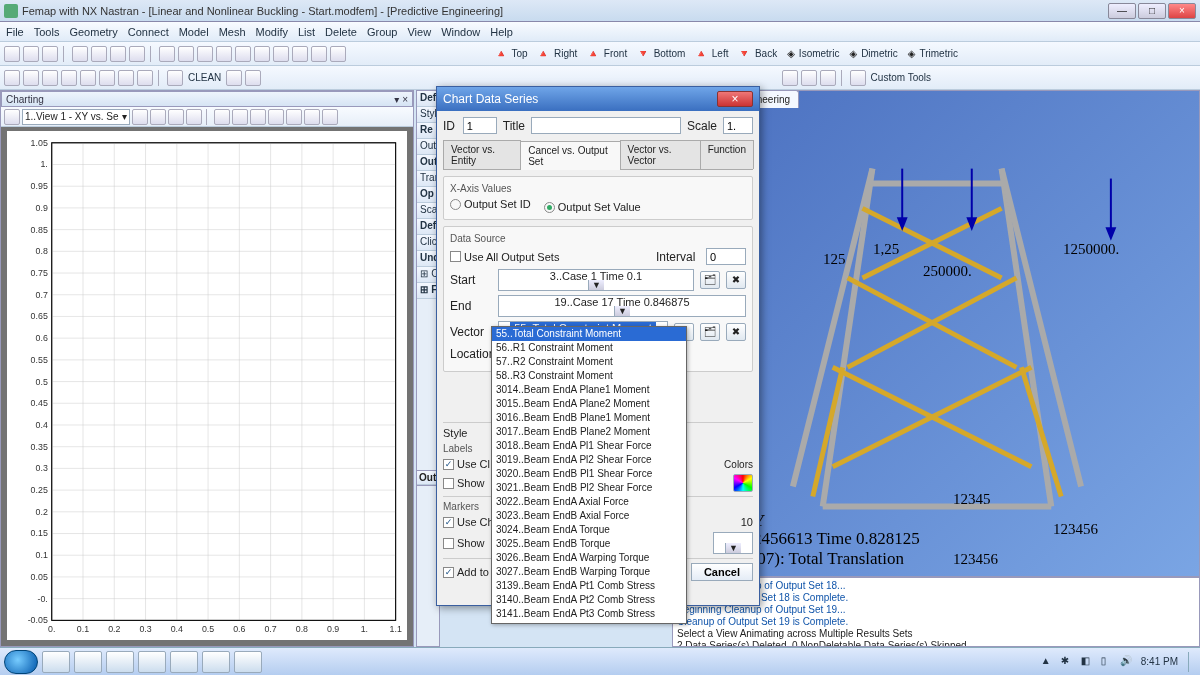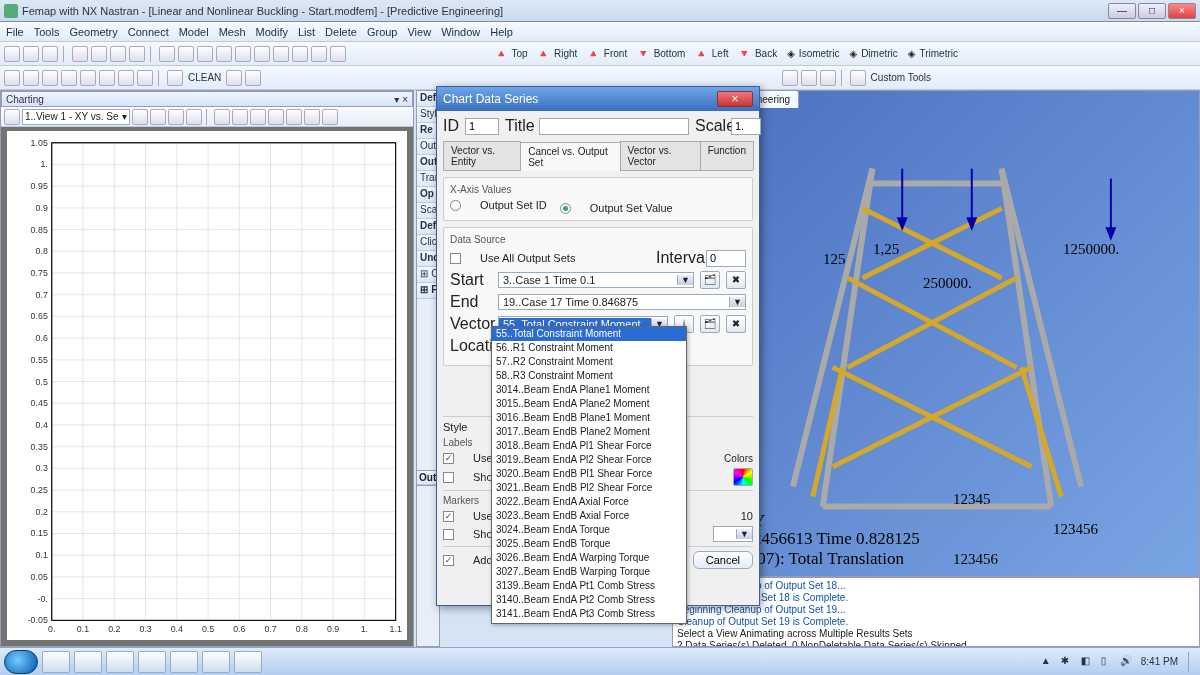--- a/index.html
+++ b/index.html
@@ -48,45 +48,45 @@
 .messages { position: absolute; left: 672px; right: 0; bottom: 0; height: 70px; background: #fff; border: 1px solid #99b; font-size: 10px; padding: 2px 4px; overflow: hidden; }
 .messages .ln { white-space: nowrap; line-height: 12px; }
 .messages .blue { color: #15a; }
 
 
 .dialog { position: absolute; left: 436px; top: 86px; width: 324px; height: 520px; background: #f0f0f0; border: 1px solid #3a5fa0; box-shadow: 2px 2px 8px rgba(0,0,0,0.4); z-index: 50; font-size: 11px; }
 .dlg-title { height: 24px; background: linear-gradient(#6fa5e8,#3a6fc0); color: #fff; display: flex; align-items: center; padding: 0 6px; font-size: 12px; }
 .dlg-title .dclose { margin-left: auto; width: 36px; height: 16px; background: linear-gradient(#e77,#c33); border: 1px solid #833; color: #fff; text-align: center; line-height: 14px; border-radius: 2px; }
 .dlg-body { padding: 6px; }
 .dlg-row { display: flex; align-items: center; gap: 6px; margin-bottom: 4px; }
-.dlg-row label { width: 42px; font-size: 16px; }
+.dlg-row label { width: 42px; font-size: 12px; }
 .dlg-row input.txt { border: 1px solid #9ab; height: 17px; padding: 0 3px; font-size: 11px; }
 .tabs { display: flex; border-bottom: 1px solid #aaa; margin: 6px 0; }
 .tab2 { padding: 3px 7px; border: 1px solid #aaa; border-bottom: none; background: #e4e4e4; font-size: 10px; margin-right: -1px; position: relative; }
 .tab2.active { background: #f8f8f8; top: 1px; }
 .group { border: 1px solid #ccc; padding: 6px; margin-bottom: 6px; background: #f8f8f8; border-radius: 2px; }
 .group legend, .group .gt { font-size: 10px; color: #555; margin-bottom: 4px; }
-.radio, .check { display: inline-flex; align-items: center; gap: 19px; font-size: 11px; margin-right: 10px; }
+.radio, .check { display: inline-flex; align-items: center; gap: 3px; font-size: 11px; margin-right: 10px; }
 .radio .r { width: 11px; height: 11px; border: 1px solid #888; border-radius: 50%; display:inline-flex; align-items:center; justify-content:center;}
 .radio .r.on::after { content:''; width:5px; height:5px; background:#3a6; border-radius:50%; }
 .check .c { width: 11px; height: 11px; border: 1px solid #888; background: #fff; display:inline-flex; align-items:center; justify-content:center; font-size:9px; color:#258;}
-.combo { display: flex; align-items: center; border: 1px solid #9ab; height: 16px; background: #fff; }
+.combo { display: flex; align-items: center; border: 1px solid #9ab; height: 22px; background: #fff; flex-direction: column; }
 .combo .ctext { flex: 1; padding: 0 4px; font-size: 11px; white-space: nowrap; overflow: hidden; }
 .combo .carrow { width: 16px; text-align: center; border-left: 1px solid #9ab; background: linear-gradient(#eef,#ccd); font-size: 9px; }
 .combo.hl .ctext { background: #2a6bd4; color: #fff; }
 .iconbtn { width: 20px; height: 18px; border: 1px solid #9ab; background: linear-gradient(#fff,#e0e8f0); border-radius: 2px; text-align: center; font-size: 10px; line-height: 16px; }
 
 .dropdown { position: absolute; left: 491px; top: 326px; width: 196px; max-height: 298px; background: #fff; border: 1px solid #666; z-index: 60; overflow-y: auto; font-size: 10px; box-shadow: 1px 1px 4px rgba(0,0,0,0.3); }
 .dropdown .it { padding: 1px 4px; white-space: nowrap; line-height: 12px; }
 .dropdown .it.sel { background: #2a6bd4; color: #fff; }
 .dropdown::-webkit-scrollbar { width: 14px; }
 .dropdown::-webkit-scrollbar-thumb { background: #bcd; border: 1px solid #9ab; }
 
 .dlg-divider { height:1px; background:#ccc; margin:4px 0;}
-.btn { padding: 2px 12px; border: 1px solid #9ab; background: linear-gradient(#fff,#e4ecf6); border-radius: 6px; font-size: 11px; }
+.btn { padding: 2px 12px; border: 1px solid #9ab; background: linear-gradient(#fff,#e4ecf6); border-radius: 0; font-size: 11px; font-weight: bold; }
 
 .taskbar { position: absolute; left: 0; right: 0; bottom: 0; height: 28px; background: linear-gradient(#dfeafc,#b4cdf0); border-top: 1px solid #8ab; display: flex; align-items: center; padding: 0 4px; gap: 4px; }
 .taskbar .orb { width: 34px; height: 24px; background: radial-gradient(circle at 40% 40%,#7cf,#05a); border-radius: 12px; border: 1px solid #047; }
 .taskbar .tbicon { width: 28px; height: 22px; background: linear-gradient(#fff,#cde); border: 1px solid #9ab; border-radius: 2px; }
 .taskbar .tray { margin-left: auto; display: flex; align-items: center; gap: 6px; font-size: 10px; color: #234; }
 .tray .tico { width: 14px; height: 14px; display:inline-block; }
 </style>
 </head>
 <body>
 
@@ -362,21 +362,21 @@
           <polygon points="226,110 234,110 230,120" fill="#00a"></polygon>
       <line x1="300" y1="60" x2="300" y2="110"></line>
           <polygon points="296,110 304,110 300,120" fill="#00a"></polygon>
       <line x1="440" y1="70" x2="440" y2="120"></line>
           <polygon points="436,120 444,120 440,130" fill="#00a"></polygon>
     </g>
   </svg>
   <div class="overlay-text" style="left:150px; top:160px;">125</div>
   <div class="overlay-text" style="left:200px; top:150px;">1,25</div>
   <div class="overlay-text" style="left:390px; top:150px;">1250000.</div>
-  <div class="overlay-text" style="left:250px; top:184px;">250000.</div>
+  <div class="overlay-text" style="left:250px; top:172px;">250000.</div>
   <div class="overlay-text" style="left:280px; top:400px;">12345</div>
   <div class="overlay-text" style="left:380px; top:430px;">123456</div>
   <div class="overlay-text" style="left:280px; top:460px;">123456</div>
   <div class="overlay-text" style="left:80px; top:438px; font-size:17px;">2456613 Time 0.828125</div>
   <div class="overlay-text" style="left:80px; top:420px; font-size:17px;">Y</div>
   <div class="overlay-text" style="left:80px; top:458px; font-size:17px;">.07): Total Translation</div>
 </div>
 
 <div class="messages" id="messages">
       <div class="ln blue">Beginning Cleanup of Output Set 18...</div>

